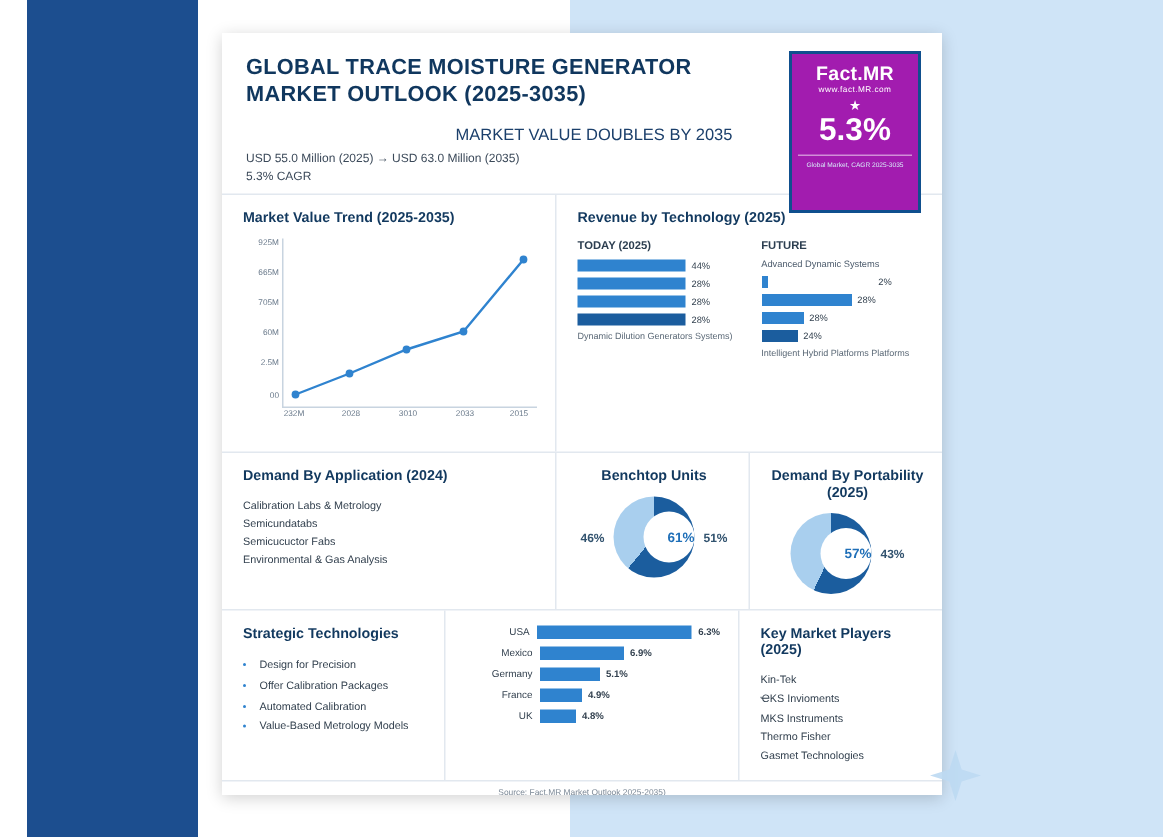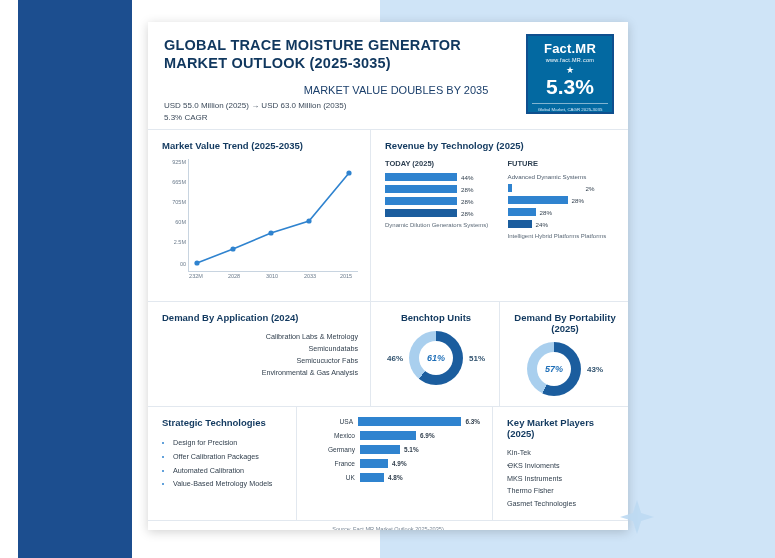--- a/index.html
+++ b/index.html
@@ -68,22 +68,22 @@
   }
   .sub2 {
     margin-top: 4px;
     font-size: 8px;
     color: #3c4a5a;
     line-height: 1.45;
   }
   .logo-box {
     position: absolute;
     right: 14px; top: 12px;
-    width: 88px; height: 80px;
-    background: #0369a1;
+    width: 88px; height: 108px;
+    background: #a21caf;
     border: 2px solid #0f4f8e;
     color: #fff;
     text-align: center;
     padding-top: 5px;
     box-sizing: border-box;
   }
   .logo-box .lg-name {
     font-size: 13px; font-weight: bold; letter-spacing: .2px;
   }
   .logo-box .lg-url {
@@ -150,38 +150,37 @@
     font-size: 6.2px; color: #33414f; margin-left: 4px;
   }
   .foot-note {
     font-size: 6px; color: #5a6876; line-height: 1.35; margin-top: 4px;
   }
 
   
   .donut-wrap { display: flex; align-items: center; justify-content: center; gap: 6px; }
   .donut {
     width: 54px; height: 54px; border-radius: 50%;
-    display: flex; align-items: center; justify-content: center;
+    display: flex; align-items: center; justify-content: flex-end;
     position: relative;
-    font-style: italic;
   }
   .donut::after {
     content: ""; position: absolute;
     width: 34px; height: 34px; border-radius: 50%; background: #fff;
   }
   .donut .dv {
     position: relative; z-index: 2;
     font-size: 9px; font-weight: bold; color: #1f6fb8;
   }
   .donut-side {
     font-size: 8px; color: #32536f; font-weight: bold;
   }
 
   
-  .textlist { font-size: 7.2px; color: #33414f; line-height: 1.65; text-align: right; }
+  .textlist { font-size: 7.2px; color: #33414f; line-height: 1.65; text-align: left; }
   .bullets { font-size: 7.2px; color: #33414f; line-height: 1.9; }
   .bullets li { margin: 0; }
   .bullets ul { margin: 0; padding-left: 11px; }
   .bullets li::marker { color: #2f83cf; }
 
   
   .region-row { display: flex; align-items: center; margin-bottom: 5px; }
   .region-name {
     width: 44px; text-align: right; font-size: 6.6px; color: #33414f; padding-right: 5px;
   }

